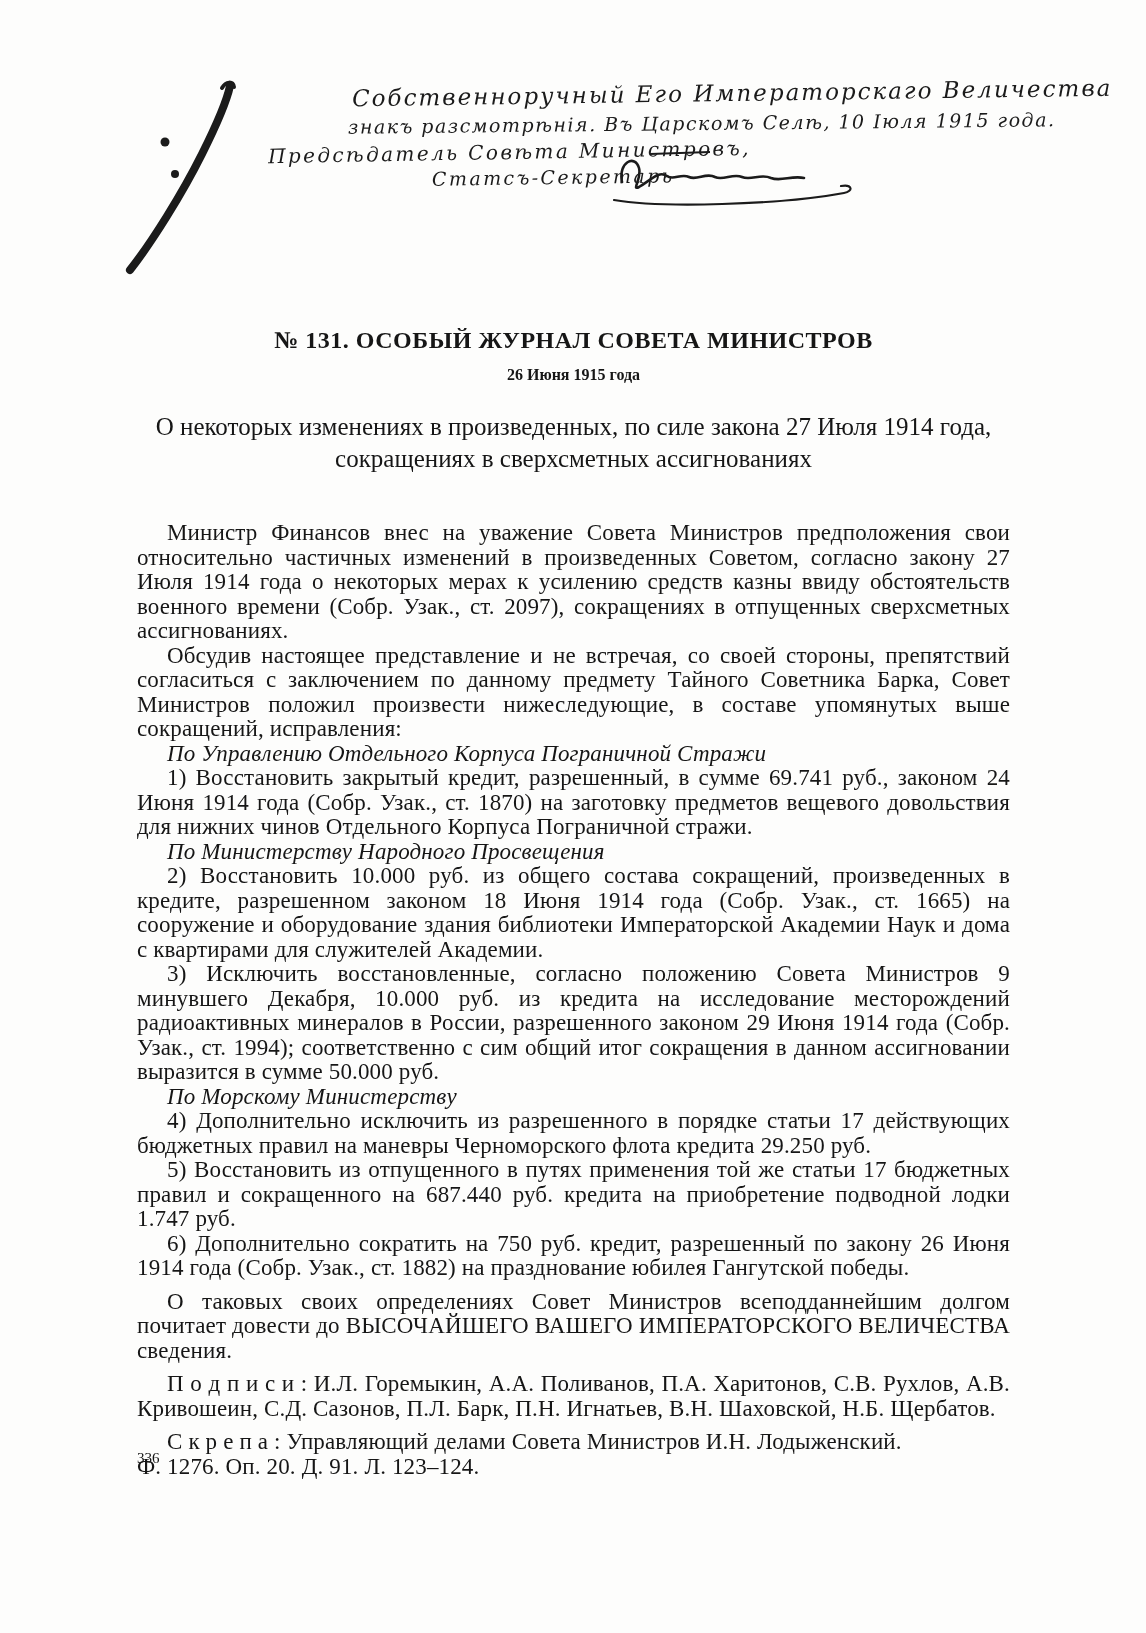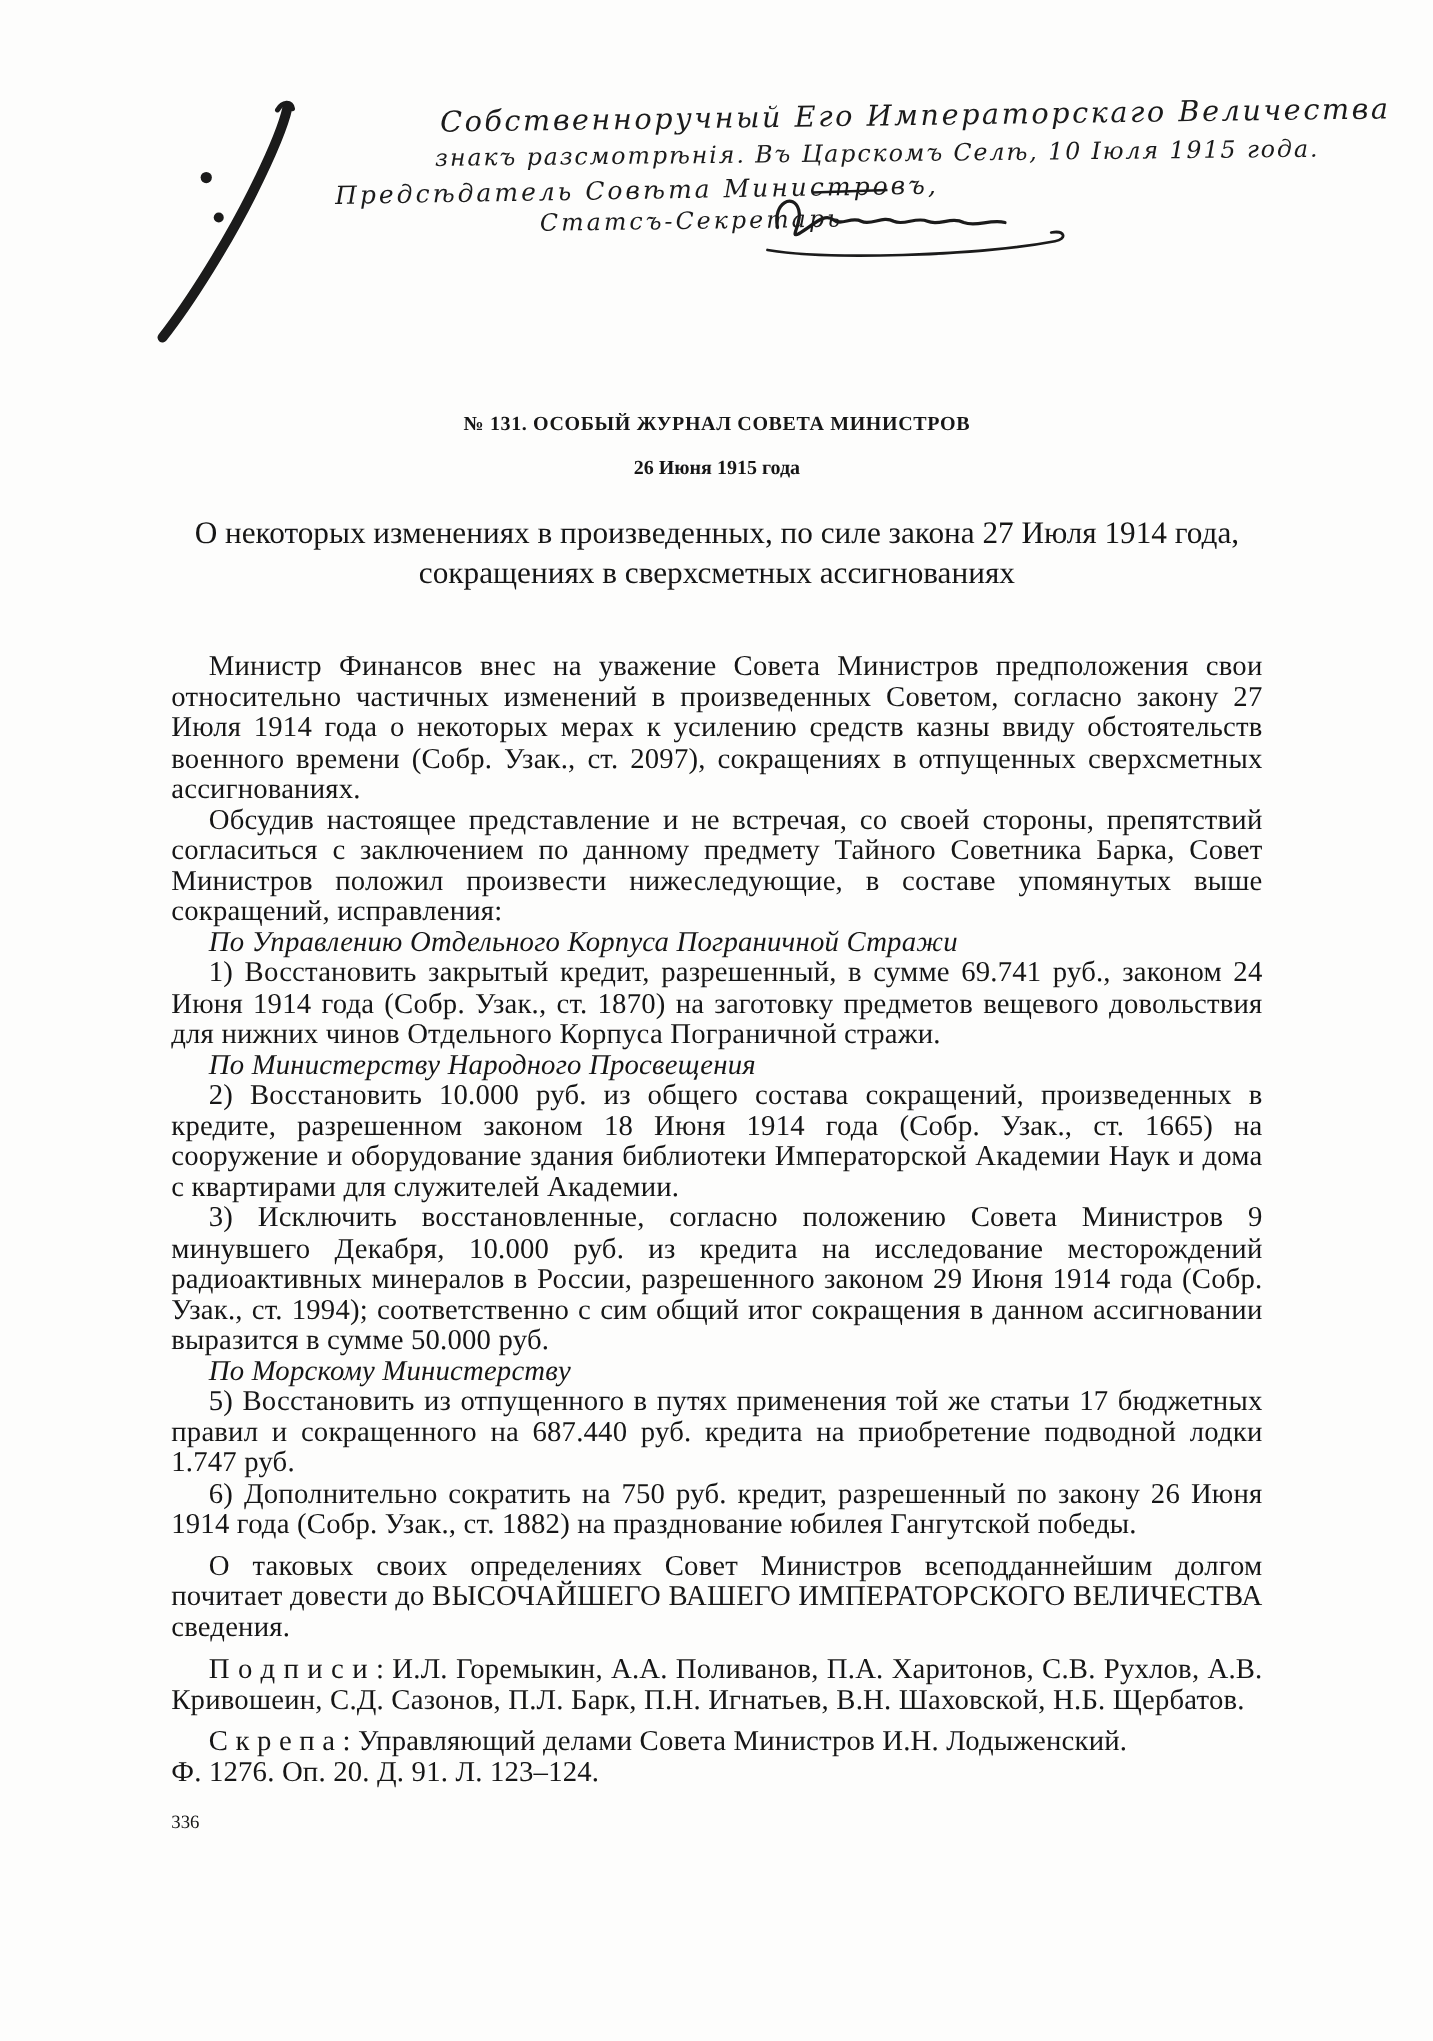--- a/index.html
+++ b/index.html
@@ -31,21 +31,21 @@
     border-top:2px solid #1b1b1b; transform:rotate(-2deg);
   }
   .slash-mark { position:absolute; left:118px; top:78px; }
   .signature  { position:absolute; left:608px; top:146px; }
 
   
   .doc { position:absolute; left:137px; top:325px; width:873px; }
 
   .doc-title {
     text-align:center;
-    font-size:16px;
+    font-size:24px;
     font-weight:bold;
     line-height:30px;
     letter-spacing:0.5px;
   }
   .doc-date {
     text-align:center;
     font-size:16px;
     font-weight:bold;
     line-height:24px;
     margin-top:8px;
@@ -111,20 +111,21 @@
 
     <div class="body-text">
       <p class="para">Министр Финансов внес на уважение Совета Министров предположения свои относительно частичных изменений в произведенных Советом, согласно закону 27 Июля 1914 года о некоторых мерах к усилению средств казны ввиду обстоятельств военного времени (Собр. Узак., ст. 2097), сокращениях в отпущенных сверхсметных ассигнованиях.</p>
       <p class="para">Обсудив настоящее представление и не встречая, со своей стороны, препятствий согласиться с заключением по данному предмету Тайного Советника Барка, Совет Министров положил произвести нижеследующие, в составе упомянутых выше сокращений, исправления:</p>
       <p class="para italic">По Управлению Отдельного Корпуса Пограничной Стражи</p>
       <p class="para">1) Восстановить закрытый кредит, разрешенный, в сумме 69.741 руб., законом 24 Июня 1914 года (Собр. Узак., ст. 1870) на заготовку предметов вещевого довольствия для нижних чинов Отдельного Корпуса Пограничной стражи.</p>
       <p class="para italic">По Министерству Народного Просвещения</p>
       <p class="para">2) Восстановить 10.000 руб. из общего состава сокращений, произведенных в кредите, разрешенном законом 18 Июня 1914 года (Собр. Узак., ст. 1665) на сооружение и оборудование здания библиотеки Императорской Академии Наук и дома с квартирами для служителей Академии.</p>
       <p class="para">3) Исключить восстановленные, согласно положению Совета Министров 9 минувшего Декабря, 10.000 руб. из кредита на исследование месторождений радиоактивных минералов в России, разрешенного законом 29 Июня 1914 года (Собр. Узак., ст. 1994); соответственно с сим общий итог сокращения в данном ассигновании выразится в сумме 50.000 руб.</p>
       <p class="para italic">По Морскому Министерству</p>
+      <p class="para">4) Дополнительно исключить из разрешенного в порядке статьи 17 действующих бюджетных правил на маневры Черноморского флота кредита 29.250 руб.</p>
       <p class="para">5) Восстановить из отпущенного в путях применения той же статьи 17 бюджетных правил и сокращенного на 687.440 руб. кредита на приобретение подводной лодки 1.747 руб.</p>
       <p class="para">6) Дополнительно сократить на 750 руб. кредит, разрешенный по закону 26 Июня 1914 года (Собр. Узак., ст. 1882) на празднование юбилея Гангутской победы.</p>
       <p class="para gap">О таковых своих определениях Совет Министров всеподданнейшим долгом почитает довести до ВЫСОЧАЙШЕГО ВАШЕГО ИМПЕРАТОРСКОГО ВЕЛИЧЕСТВА сведения.</p>
       <p class="para gap">П о д п и с и :  И.Л. Горемыкин, А.А. Поливанов, П.А. Харитонов, С.В. Рухлов, А.В. Кривошеин, С.Д. Сазонов, П.Л. Барк, П.Н. Игнатьев, В.Н. Шаховской, Н.Б. Щербатов.</p>
       <p class="para gap">С к р е п а :  Управляющий делами Совета Министров И.Н. Лодыженский.</p>
       <p class="para flush">Ф. 1276. Оп. 20. Д. 91. Л. 123–124.</p>
     </div>
   </div>
 
   <div class="page-number">336</div>

